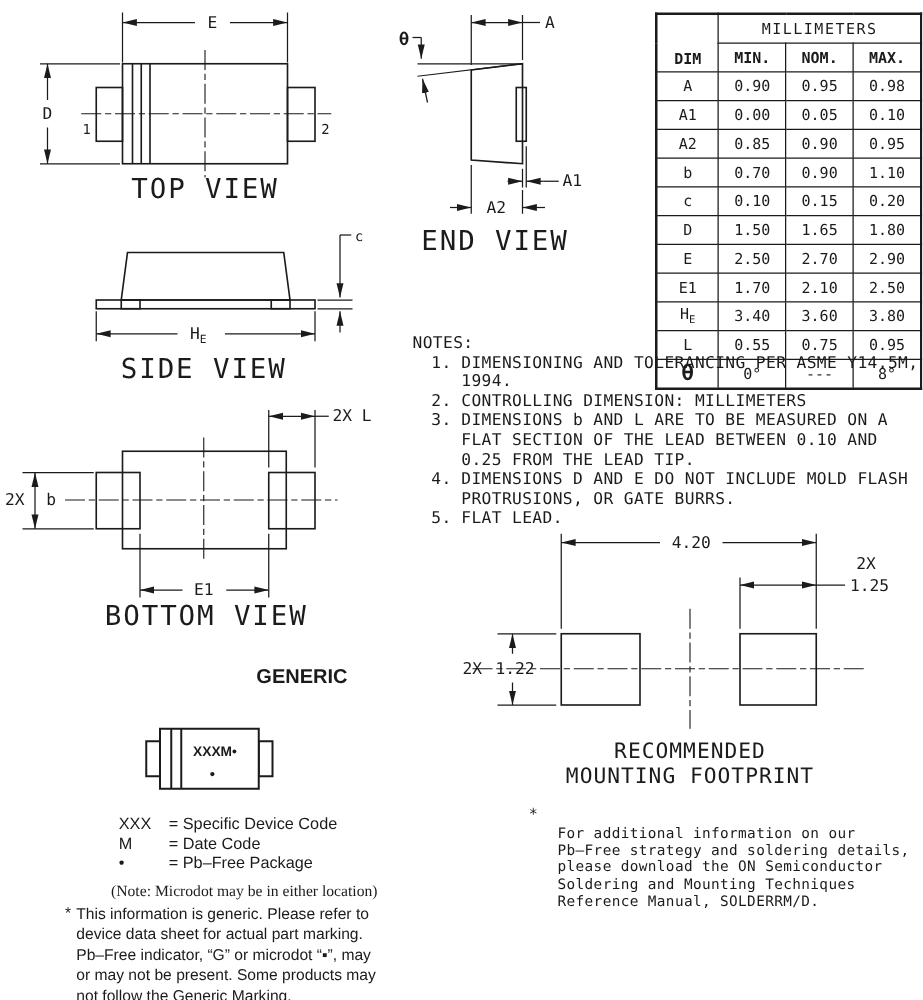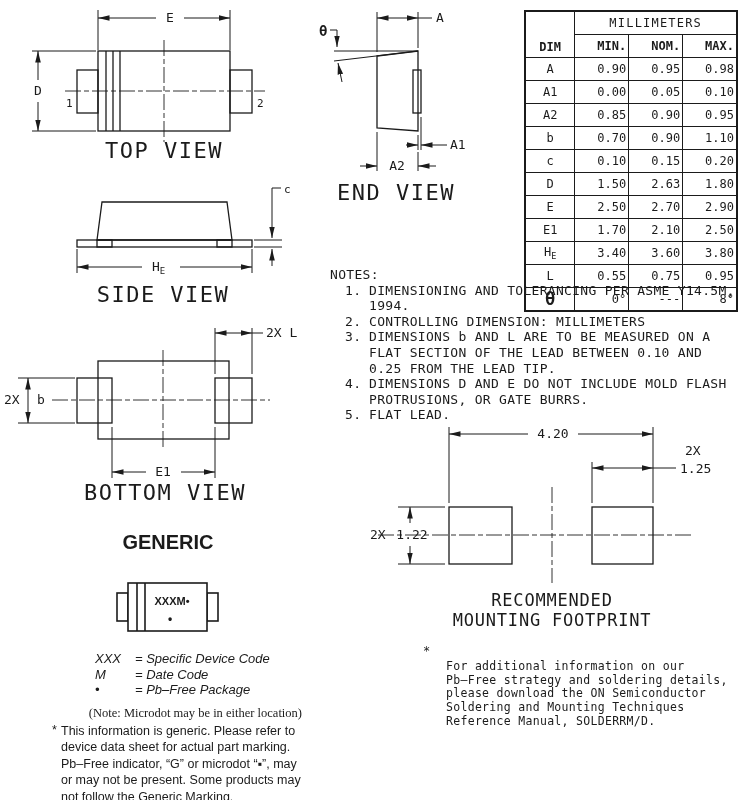--- a/index.html
+++ b/index.html
@@ -13,42 +13,42 @@
   .dt{font:13px "DejaVu Sans Mono",monospace;fill:#1b1b1b;}
   .dts{font:11px "DejaVu Sans Mono",monospace;fill:#1b1b1b;}
   .vt{font:22px "DejaVu Sans Mono",monospace;letter-spacing:1.5px;fill:#1b1b1b;}
   .ft{font:17px "DejaVu Sans Mono",monospace;letter-spacing:0.8px;fill:#1b1b1b;}
   .theta{font:14px "DejaVu Sans Mono",monospace;font-weight:bold;fill:#1b1b1b;}
 
   
   #dim-table{position:absolute;left:524px;top:10px;border-collapse:collapse;
              border:2px solid #1b1b1b;font:12px "DejaVu Sans Mono",monospace;}
   #dim-table th,#dim-table td{border:1px solid #1b1b1b;text-align:center;padding:2px 2px;height:18px;}
-  #dim-table .c-dim{width:48px;} #dim-table .c-v{width:52px;text-align:right;}
+  #dim-table .c-dim{width:48px;} #dim-table .c-v{width:52px;}
   #dim-table .units{letter-spacing:1.2px;font-weight:normal;}
   #dim-table th{font-weight:bold;}
   #dim-table .dimhead{vertical-align:bottom;padding-bottom:3px;}
   #dim-table sub{font-size:8.5px;}
   #dim-table .theta-cell{font-size:17px;font-weight:bold;line-height:14px;}
 
   
   #notes{position:absolute;left:330px;top:267px;width:406px;
          font:13px "DejaVu Sans Mono",monospace;letter-spacing:0.3px;line-height:15.6px;}
   .note-item{display:flex;padding-left:15px;}
   .note-num{width:24px;flex:0 0 24px;}
   .note-text{white-space:pre-line;}
 
   
-  #marking-title{position:absolute;left:58px;top:533px;width:220px;text-align:center;
-         font-family:"Liberation Sans",sans-serif;font-weight:bold;font-size:20px;line-height:18.5px;}
+  #marking-title{position:absolute;left:58px;top:533px;width:220px;text-align:right;
+         font-family:"Liberation Sans",sans-serif;font-weight:bold;font-size:16px;line-height:18.5px;}
   .mk-pkg-text{font:bold 11px "Liberation Sans",sans-serif;fill:#1b1b1b;}
   .mk-dot{font:bold 12px "Liberation Sans",sans-serif;fill:#1b1b1b;}
   #marking-legend{position:absolute;left:95px;top:651px;font-family:"Liberation Sans",sans-serif;
          font-size:13px;line-height:15.6px;}
-  .legend-row{display:flex;font-style:italic;}
+  .legend-row{display:flex;}
   .legend-sym{width:40px;flex:0 0 40px;}
   #location-note{position:absolute;left:30px;top:706px;width:272px;text-align:right;
          font-family:Liberation Serif, serif;font-size:12.5px;}
 
   
   #disclaimer-marker{position:absolute;left:52px;top:723px;font-family:"Liberation Sans",sans-serif;font-size:12.5px;}
   #disclaimer{position:absolute;left:61px;top:723px;width:272px;white-space:pre-line;
          font-family:"Liberation Sans",sans-serif;font-size:12.5px;line-height:16.4px;}
 
   
@@ -237,21 +237,21 @@
         </tr>
         <tr>
           <td class="c-dim"><span>c</span></td>
           <td class="c-v">0.10</td>
           <td class="c-v">0.15</td>
           <td class="c-v">0.20</td>
         </tr>
         <tr>
           <td class="c-dim"><span>D</span></td>
           <td class="c-v">1.50</td>
-          <td class="c-v">2.63</td>
+          <td class="c-v">1.65</td>
           <td class="c-v">1.80</td>
         </tr>
         <tr>
           <td class="c-dim"><span>E</span></td>
           <td class="c-v">2.50</td>
           <td class="c-v">2.70</td>
           <td class="c-v">2.90</td>
         </tr>
         <tr>
           <td class="c-dim"><span>E1</span></td>

